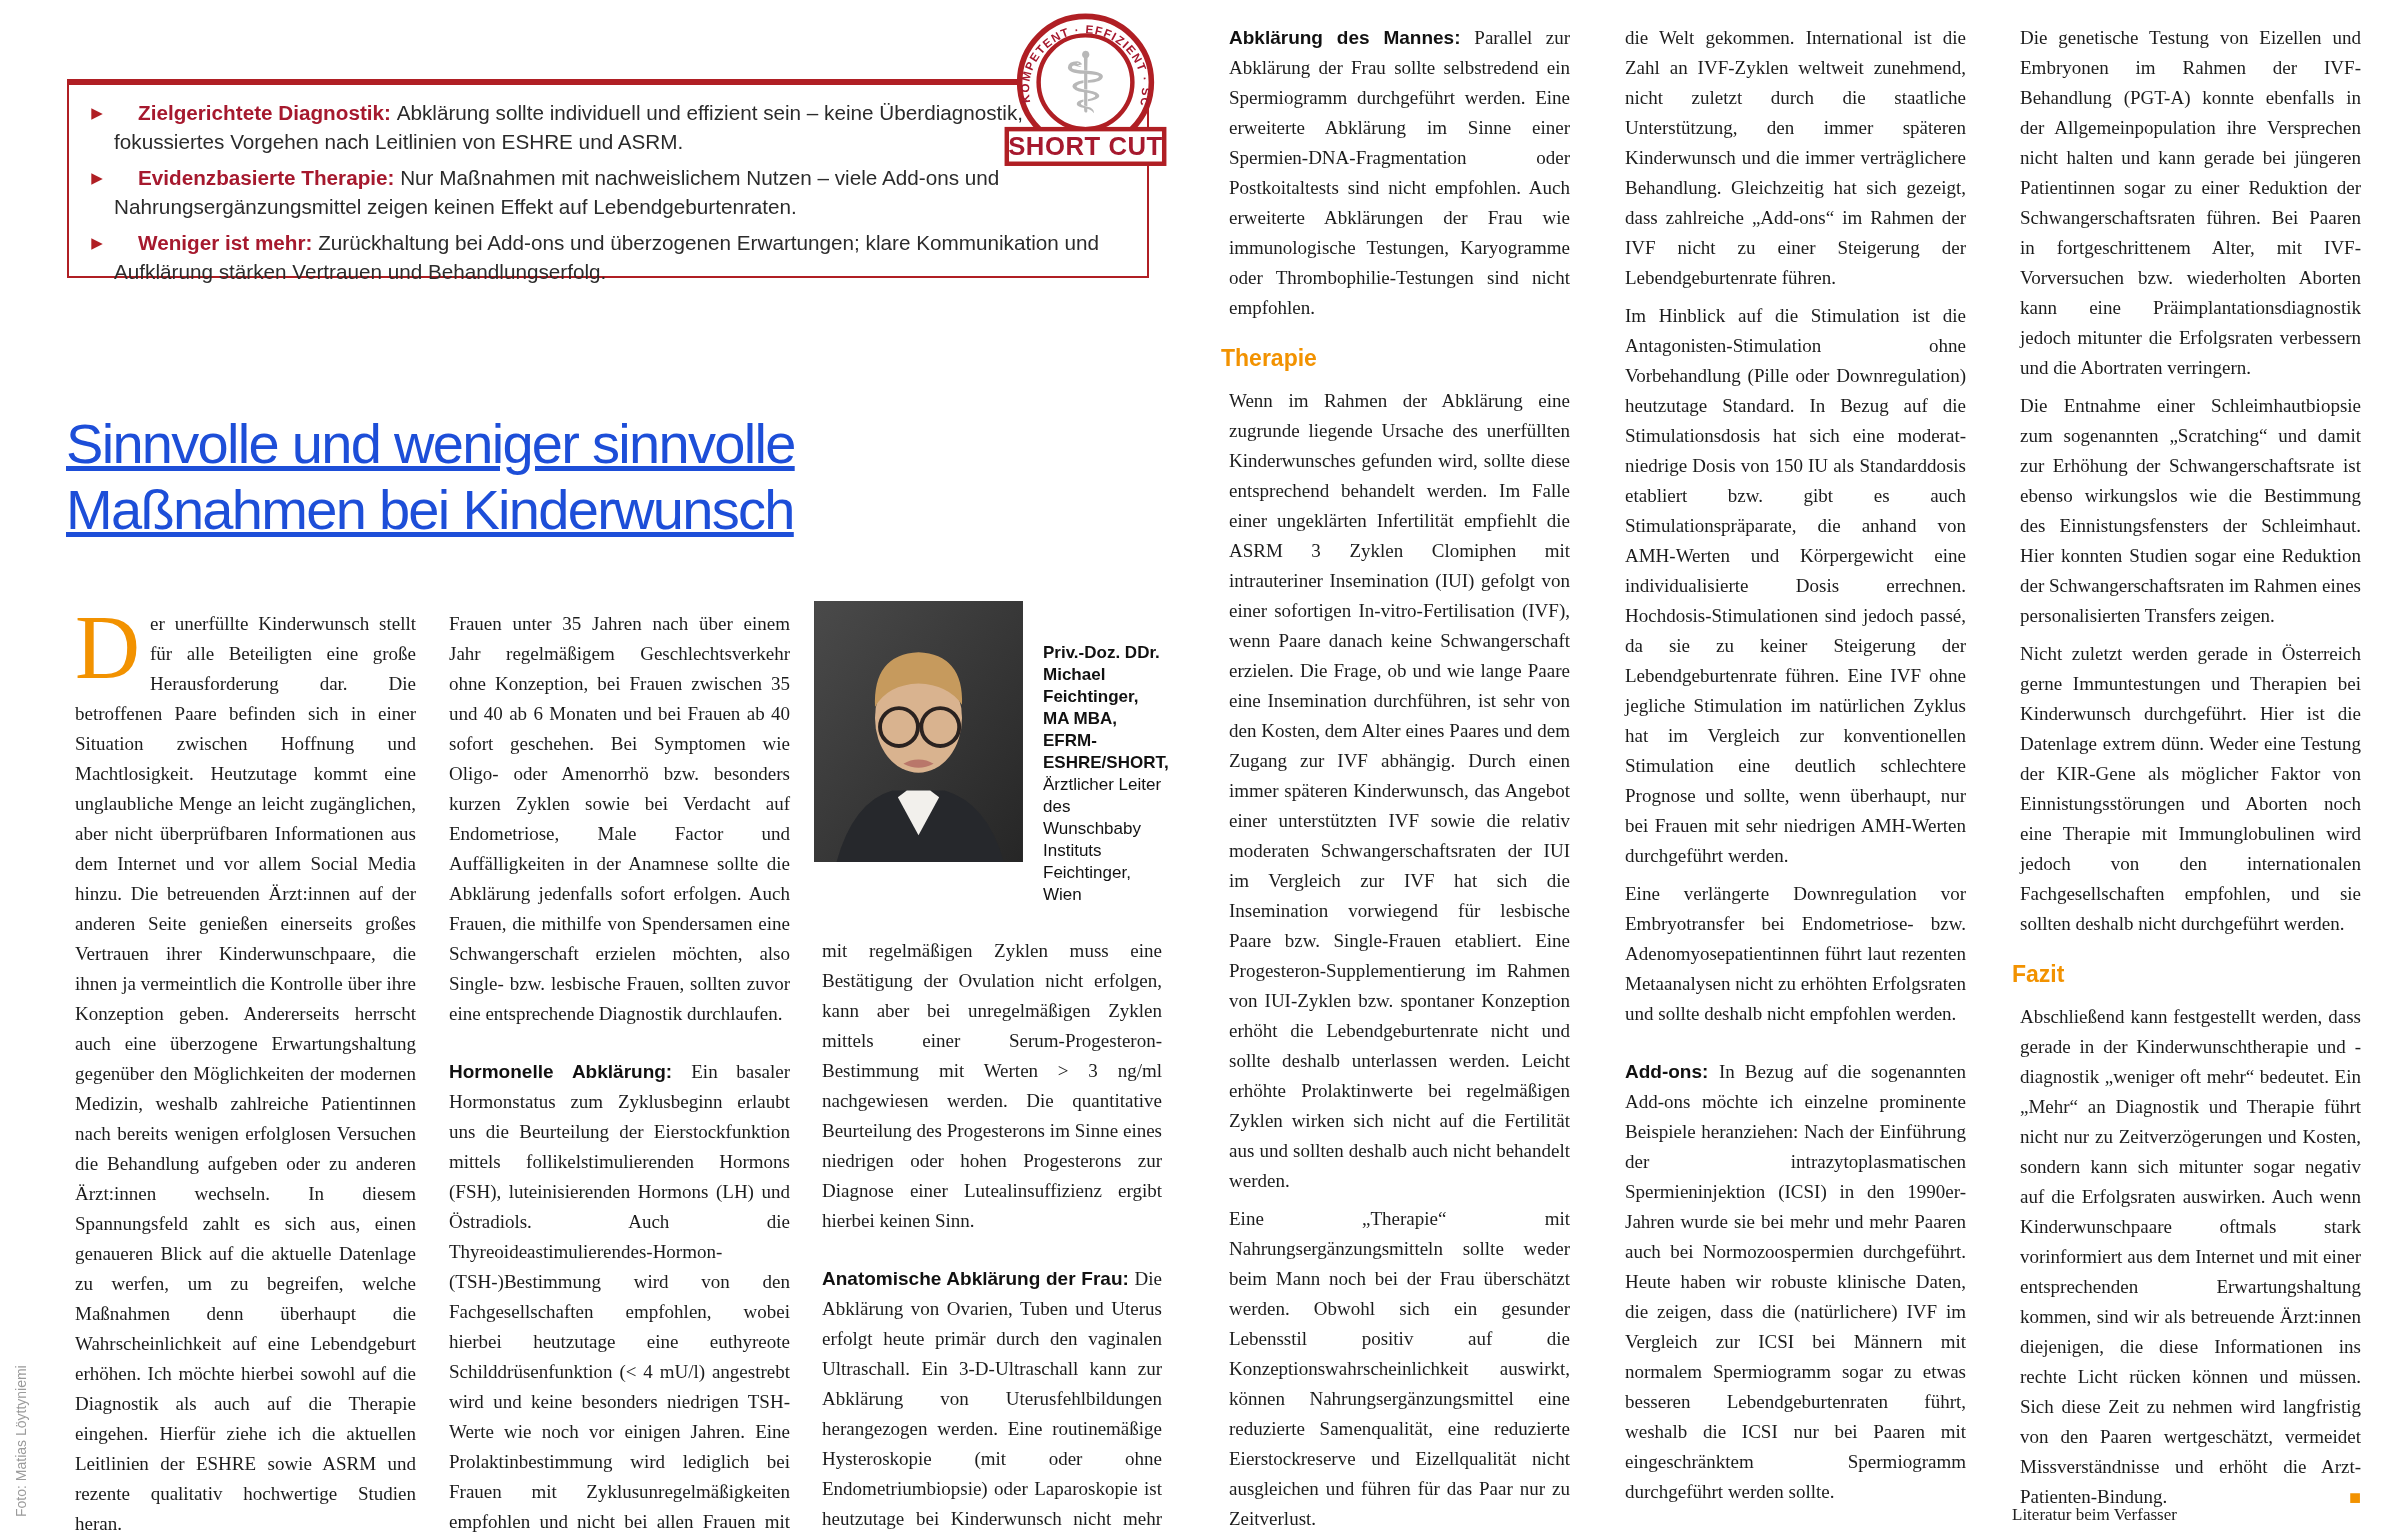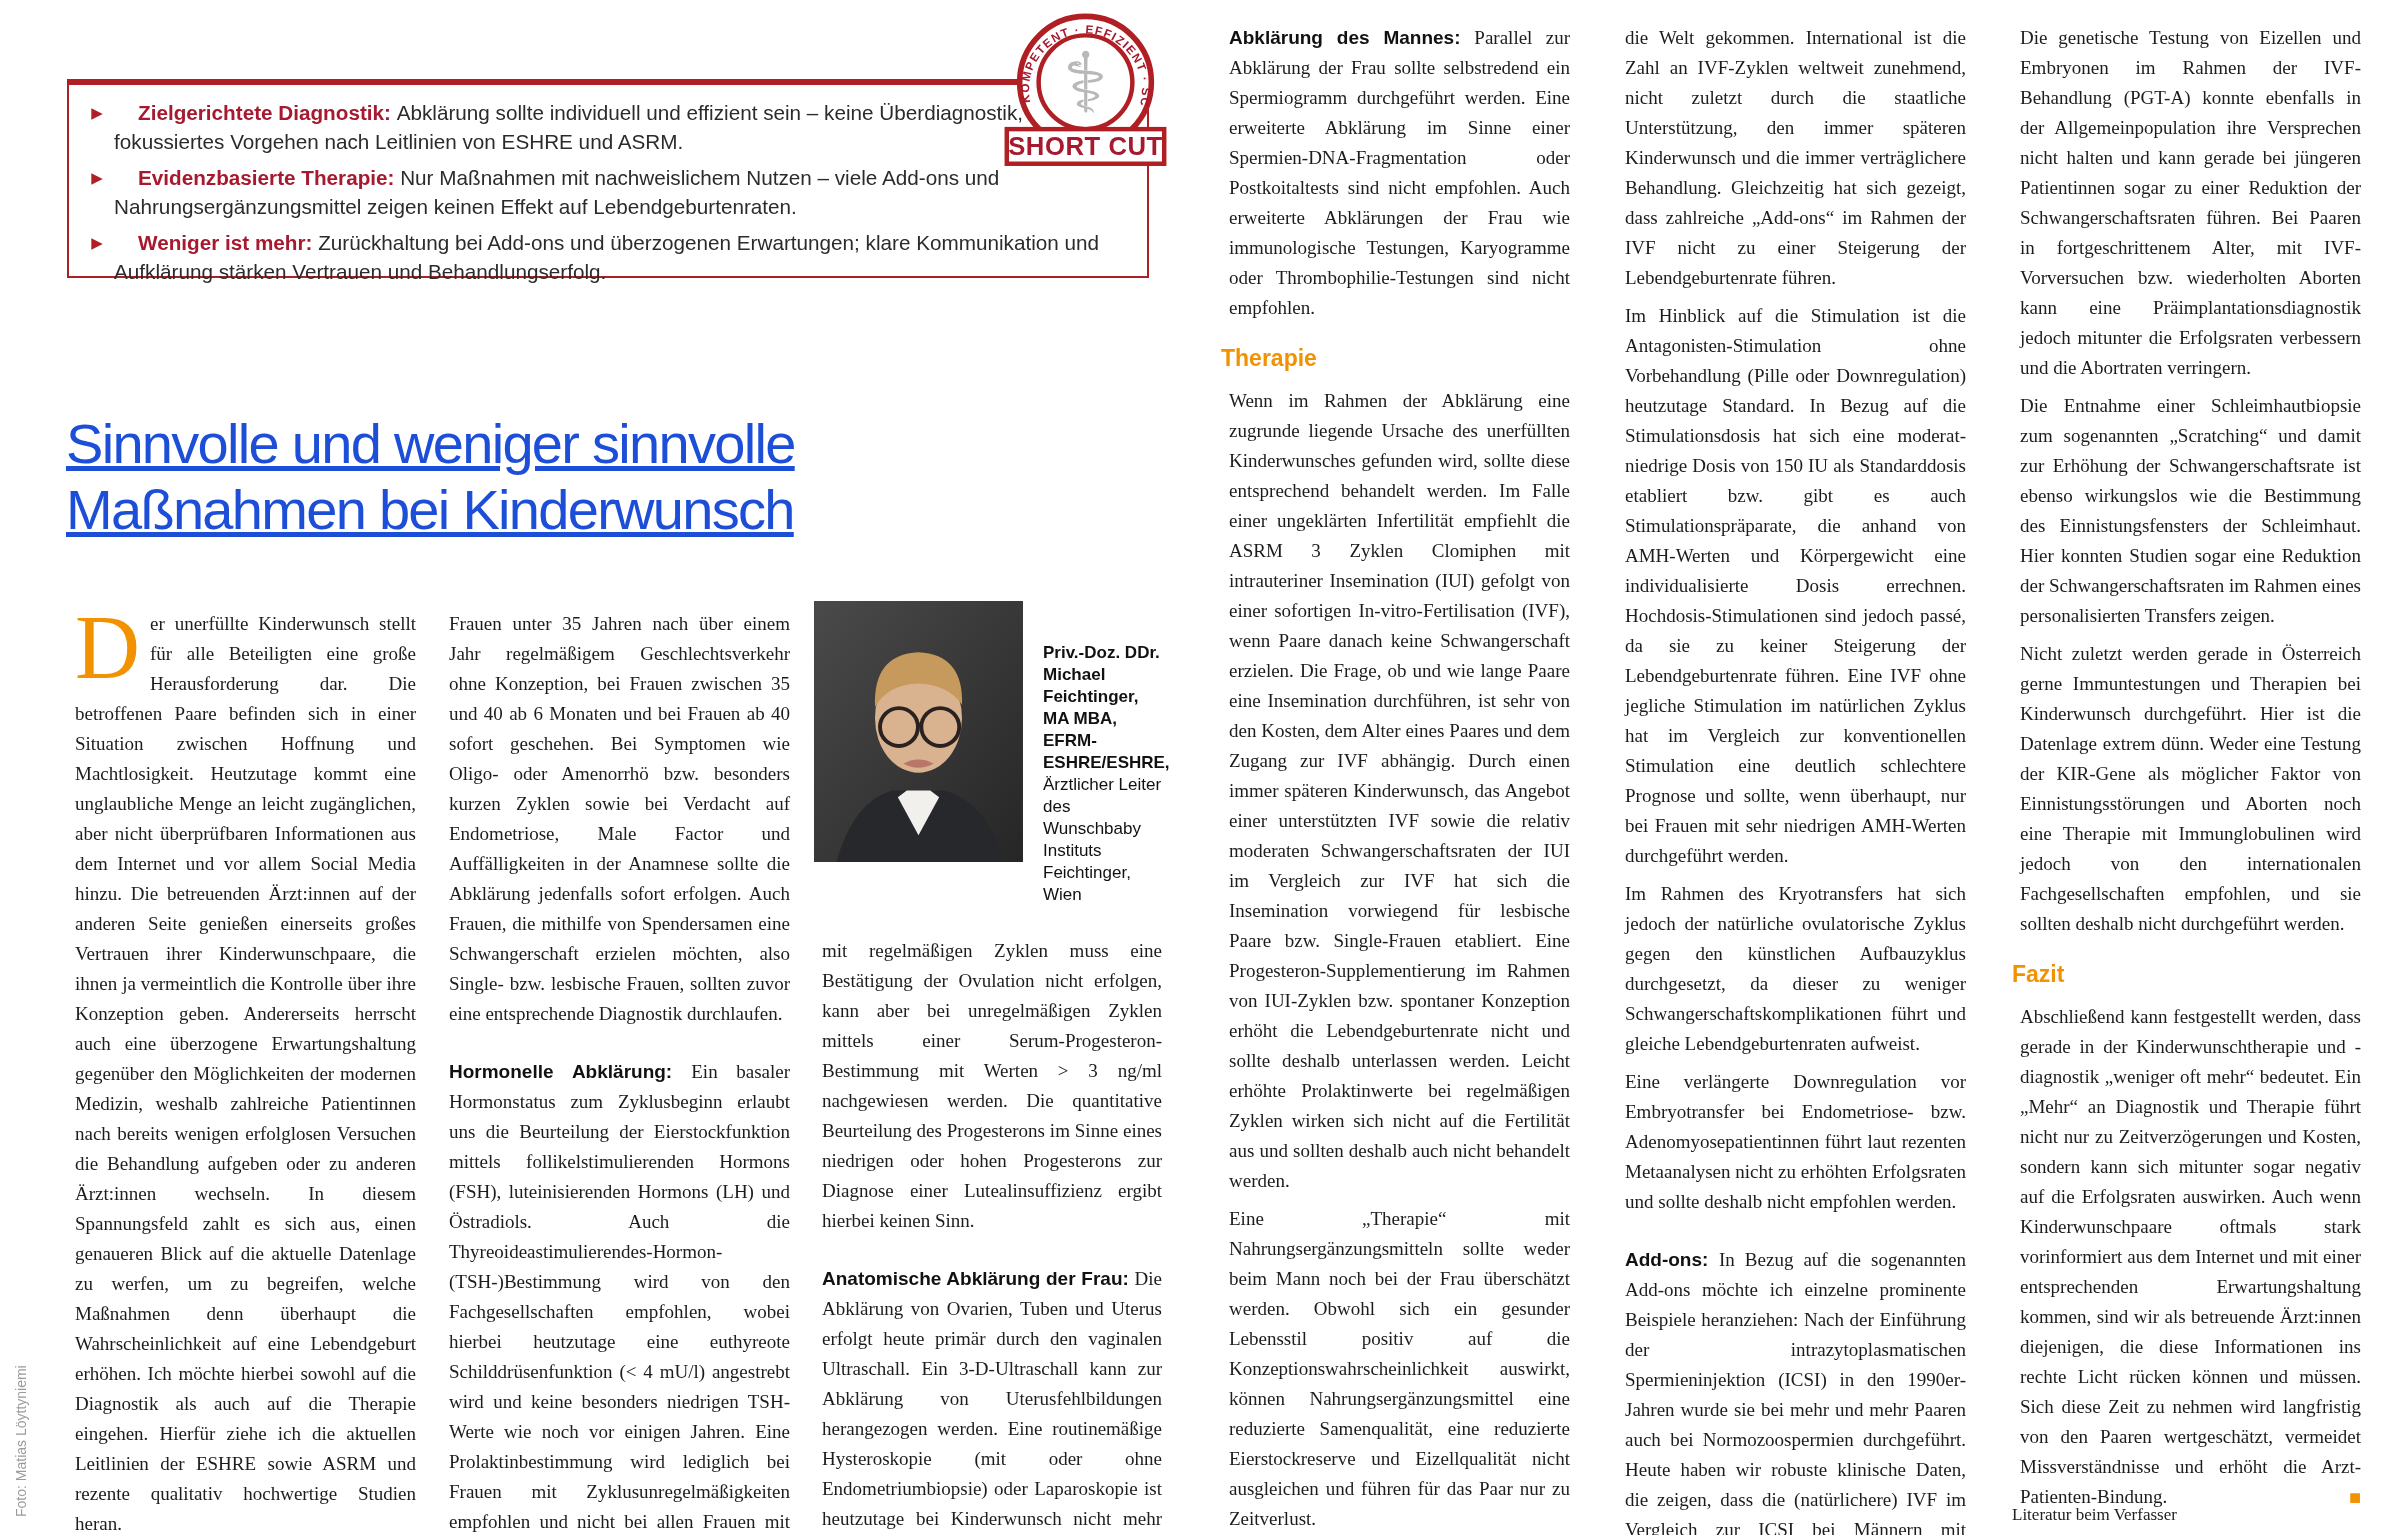--- a/index.html
+++ b/index.html
@@ -128,21 +128,21 @@
         <circle cx="226" cy="226" r="34" fill="none" stroke="#2a2220" stroke-width="7"></circle>
         <line x1="186" y1="222" x2="192" y2="222" stroke="#2a2220" stroke-width="7"></line>
         <path d="M160 292 Q187 306 214 292 Q202 284 187 284 Q172 284 160 292 Z" fill="#b9776a"></path>
       </svg>
     </div>
     <div class="author-caption">
       <div class="bold">
           <div>Priv.-Doz. DDr.</div>
           <div>Michael Feichtinger,</div>
           <div>MA MBA,</div>
-          <div>EFRM-ESHRE/ESHRE,</div>
+          <div>EFRM-ESHRE/SHORT,</div>
         </div>
       <div>
           <div>Ärztlicher Leiter des</div>
           <div>Wunschbaby Instituts</div>
           <div>Feichtinger, Wien</div>
         </div>
     </div>
   </div>
   <div>
       <p class="body-para">mit regelmäßigen Zyklen muss eine Bestätigung der Ovulation nicht erfolgen, kann aber bei unregelmäßigen Zyklen mittels einer Serum-Progesteron-Bestimmung mit Werten &gt; 3 ng/ml nachgewiesen werden. Die quantitative Beurteilung des Progesterons im Sinne eines niedrigen oder hohen Progesterons zur Diagnose einer Lutealinsuffizienz ergibt hierbei keinen Sinn.</p>
@@ -154,21 +154,20 @@
     <p class="body-para"><b class="lead">Abklärung des Mannes: </b>Parallel zur Abklärung der Frau sollte selbstredend ein Spermiogramm durchgeführt werden. Eine erweiterte Abklärung im Sinne einer Spermien-DNA-Fragmentation oder Postkoitaltests sind nicht empfohlen. Auch erweiterte Abklärungen der Frau wie immunologische Testungen, Karyogramme oder Thrombophilie-Testungen sind nicht empfohlen.</p>
     <h3 class="sec-heading">Therapie</h3>
     <p class="body-para">Wenn im Rahmen der Abklärung eine zugrunde liegende Ursache des unerfüllten Kinderwunsches gefunden wird, sollte diese entsprechend behandelt werden. Im Falle einer ungeklärten Infertilität empfiehlt die ASRM 3 Zyklen Clomiphen mit intrauteriner Insemination (IUI) gefolgt von einer sofortigen In-vitro-Fertilisation (IVF), wenn Paare danach keine Schwangerschaft erzielen. Die Frage, ob und wie lange Paare eine Insemination durchführen, ist sehr von den Kosten, dem Alter eines Paares und dem Zugang zur IVF abhängig. Durch einen immer späteren Kinderwunsch, das Angebot einer unterstützten IVF sowie die relativ moderaten Schwangerschaftsraten der IUI im Vergleich zur IVF hat sich die Insemination vorwiegend für lesbische Paare bzw. Single-Frauen etabliert. Eine Progesteron-Supplementierung im Rahmen von IUI-Zyklen bzw. spontaner Konzeption erhöht die Lebendgeburtenrate nicht und sollte deshalb unterlassen werden. Leicht erhöhte Prolaktinwerte bei regelmäßigen Zyklen wirken sich nicht auf die Fertilität aus und sollten deshalb auch nicht behandelt werden.</p>
     <p class="body-para">Eine „Therapie“ mit Nahrungsergänzungsmitteln sollte weder beim Mann noch bei der Frau überschätzt werden. Obwohl sich ein gesunder Lebensstil positiv auf die Konzeptionswahrscheinlichkeit auswirkt, können Nahrungsergänzungsmittel eine reduzierte Samenqualität, eine reduzierte Eierstockreserve und Eizellqualität nicht ausgleichen und führen für das Paar nur zu Zeitverlust.</p>
     <h3 class="sec-heading black">In-vitro-Fertilisation</h3>
     <p class="body-para">Seit der Geburt des ersten IVF-Babys Louise Brown 1978 sind weltweit mehr als 15 Millionen Kinder dank dieser Methode auf</p>
   </div>
 <div id="col5" class="col">
     <p class="body-para">die Welt gekommen. International ist die Zahl an IVF-Zyklen weltweit zunehmend, nicht zuletzt durch die staatliche Unterstützung, den immer späteren Kinderwunsch und die immer verträglichere Behandlung. Gleichzeitig hat sich gezeigt, dass zahlreiche „Add-ons“ im Rahmen der IVF nicht zu einer Steigerung der Lebendgeburtenrate führen.</p>
     <p class="body-para">Im Hinblick auf die Stimulation ist die Antagonisten-Stimulation ohne Vorbehandlung (Pille oder Downregulation) heutzutage Standard. In Bezug auf die Stimulationsdosis hat sich eine moderat-niedrige Dosis von 150 IU als Standarddosis etabliert bzw. gibt es auch Stimulationspräparate, die anhand von AMH-Werten und Körpergewicht eine individualisierte Dosis errechnen. Hochdosis-Stimulationen sind jedoch passé, da sie zu keiner Steigerung der Lebendgeburtenrate führen. Eine IVF ohne jegliche Stimulation im natürlichen Zyklus hat im Vergleich zur konventionellen Stimulation eine deutlich schlechtere Prognose und sollte, wenn überhaupt, nur bei Frauen mit sehr niedrigen AMH-Werten durchgeführt werden.</p>
-    <p class="body-para">Im Rahmen des Kryotransfers hat sich jedoch der natürliche ovulatorische Zyklus gegen den künstlichen Aufbauzyklus durchgesetzt, da dieser zu weniger Schwangerschaftskomplikationen führt und gleiche Lebendgeburtenraten aufweist.</p>
     <p class="body-para">Eine verlängerte Downregulation vor Embryotransfer bei Endometriose- bzw. Adenomyosepatientinnen führt laut rezenten Metaanalysen nicht zu erhöhten Erfolgsraten und sollte deshalb nicht empfohlen werden.</p>
     <p class="body-para space-before"><b class="lead">Add-ons: </b>In Bezug auf die sogenannten Add-ons möchte ich einzelne prominente Beispiele heranziehen: Nach der Einführung der intrazytoplasmatischen Spermieninjektion (ICSI) in den 1990er-Jahren wurde sie bei mehr und mehr Paaren auch bei Normozoospermien durchgeführt. Heute haben wir robuste klinische Daten, die zeigen, dass die (natürlichere) IVF im Vergleich zur ICSI bei Männern mit normalem Spermiogramm sogar zu etwas besseren Lebendgeburtenraten führt, weshalb die ICSI nur bei Paaren mit eingeschränktem Spermiogramm durchgeführt werden sollte.</p>
   </div>
 <div id="col6" class="col">
     <p class="body-para">Die genetische Testung von Eizellen und Embryonen im Rahmen der IVF-Behandlung (PGT-A) konnte ebenfalls in der Allgemeinpopulation ihre Versprechen nicht halten und kann gerade bei jüngeren Patientinnen sogar zu einer Reduktion der Schwangerschaftsraten führen. Bei Paaren in fortgeschrittenem Alter, mit IVF-Vorversuchen bzw. wiederholten Aborten kann eine Präimplantationsdiagnostik jedoch mitunter die Erfolgsraten verbessern und die Abortraten verringern.</p>
     <p class="body-para">Die Entnahme einer Schleimhautbiopsie zum sogenannten „Scratching“ und damit zur Erhöhung der Schwangerschaftsrate ist ebenso wirkungslos wie die Bestimmung des Einnistungsfensters der Schleimhaut. Hier konnten Studien sogar eine Reduktion der Schwangerschaftsraten im Rahmen eines personalisierten Transfers zeigen.</p>
     <p class="body-para">Nicht zuletzt werden gerade in Österreich gerne Immuntestungen und Therapien bei Kinderwunsch durchgeführt. Hier ist die Datenlage extrem dünn. Weder eine Testung der KIR-Gene als möglicher Faktor von Einnistungsstörungen und Aborten noch eine Therapie mit Immunglobulinen wird jedoch von den internationalen Fachgesellschaften empfohlen, und sie sollten deshalb nicht durchgeführt werden.</p>
     <h3 class="sec-heading">Fazit</h3>
     <p class="body-para">Abschließend kann festgestellt werden, dass gerade in der Kinderwunschtherapie und -diagnostik „weniger oft mehr“ bedeutet. Ein „Mehr“ an Diagnostik und Therapie führt nicht nur zu Zeitverzögerungen und Kosten, sondern kann sich mitunter sogar negativ auf die Erfolgsraten auswirken. Auch wenn Kinderwunschpaare oftmals stark vorinformiert aus dem Internet und mit einer entsprechenden Erwartungshaltung kommen, sind wir als betreuende Ärzt:innen diejenigen, die diese Informationen ins rechte Licht rücken können und müssen. Sich diese Zeit zu nehmen wird langfristig von den Paaren wertgeschätzt, vermeidet Missverständnisse und erhöht die Arzt-Patienten-Bindung.<span class="marker sq">■</span></p>
   </div>

